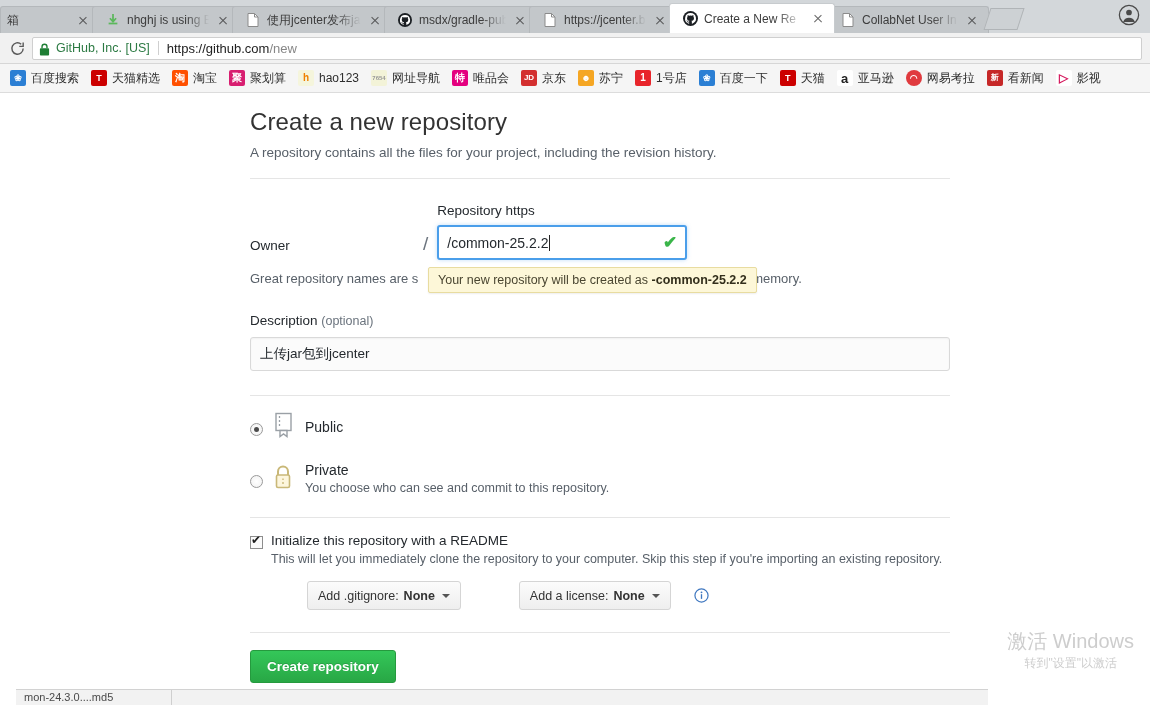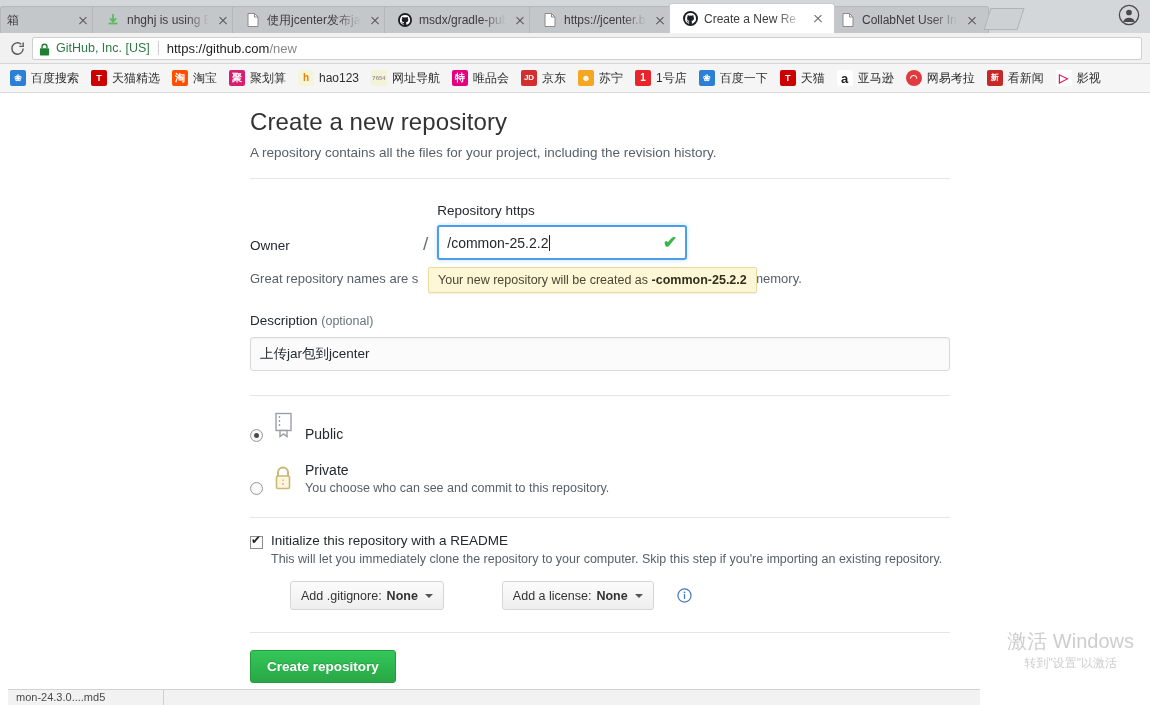--- a/index.html
+++ b/index.html
@@ -298,21 +298,21 @@
     display: flex;
     align-items: center;
     padding: 0 9px;
     font-size: 13.5px;
     color: #24292e;
     box-shadow: inset 0 1px 2px rgba(0,0,0,.045);
   }
 
   .hr2 { height: 1px; background: #e5e5e5; width: 700px; margin-top: 24px; }
 
-  .vis-opt { display: flex; align-items: flex-end; gap: 9px; margin-top: 15px; }
+  .vis-opt { display: flex; align-items: center; gap: 9px; margin-top: 15px; }
   .radio {
     width: 13px; height: 13px;
     border-radius: 50%;
     border: 1px solid #9a9a9a;
     background: radial-gradient(#fff,#f0f0f0);
     margin-top: 5px;
     flex: 0 0 13px;
     position: relative;
   }
   .radio.on::after {
@@ -342,21 +342,21 @@
     content: "✔";
     position: absolute;
     left: 0px; top: -3px;
     font-size: 12px;
     color: #1d1d1d;
     line-height: 13px;
   }
   .readme-txt .t { font-size: 13.5px; font-weight: normal; color: #24292e; }
   .readme-txt .d { font-size: 12.5px; color: #586069; margin-top: 4px; }
 
-  .dd-row { display: flex; align-items: center; gap: 12px; margin-top: 15px; margin-left: 0; padding-left: 40px; }
+  .dd-row { display: flex; align-items: center; gap: 12px; margin-top: 15px; margin-left: 17px; padding-left: 40px; }
   .dd-btn {
     height: 29px;
     border: 1px solid #d5d5d5;
     border-radius: 3px;
     background: linear-gradient(#fcfcfc,#eeeeee);
     display: flex;
     align-items: center;
     gap: 5px;
     padding: 0 10px;
     font-size: 12.5px;
@@ -396,21 +396,21 @@
     color: #cdcdcd;
     pointer-events: none;
     line-height: 1.35;
   }
   .watermark .w1 { font-size: 20px; }
   .watermark .w2 { font-size: 12px; }
 
   
   .downloadbar {
     position: absolute;
-    left: 8px; bottom: 0;
+    left: 16px; bottom: 0;
     width: 972px;
     height: 16px;
     background: #f2f2f2;
     border-top: 1px solid #d2d2d2;
     overflow: hidden;
   }
   .dl-item {
     position: absolute;
     left: 8px; top: 1px;
     font-size: 11px;

